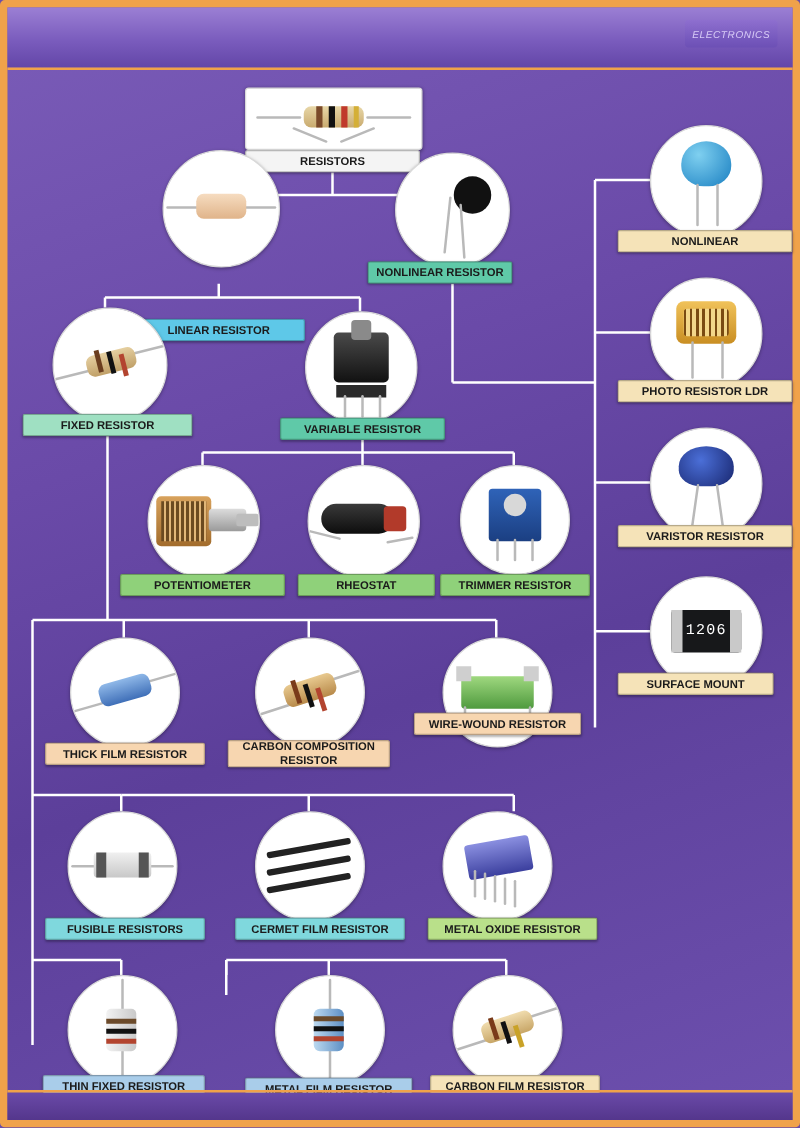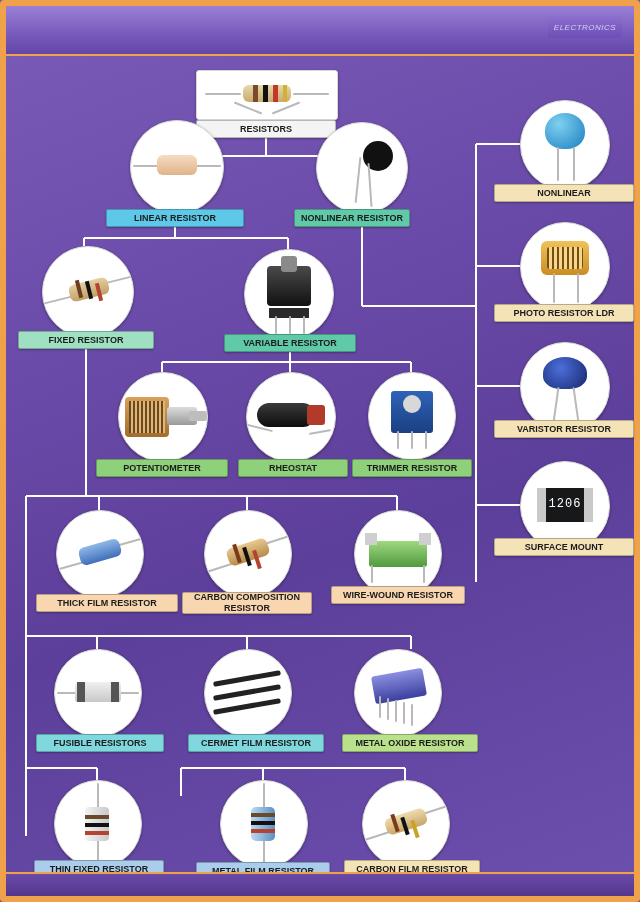--- a/index.html
+++ b/index.html
@@ -70,21 +70,21 @@
     font-weight:bold;
     text-align:center;
     line-height:11px;
     padding:3px 2px;
     box-shadow:0 1px 2px rgba(0,0,0,.3);
     font-family:"Liberation Sans", sans-serif;
     display:flex;align-items:center;justify-content:center;
   }
   
   .lbl-white{background:#f4f4f4;}
-  .lbl-cyan{background:#5ec8e8;}
+  .lbl-cyan{background:#5ec8e8;margin-top:46px;}
   .lbl-green{background:#5fc9a8;}
   .lbl-lgreen{background:#8fd17a;}
   .lbl-cream{background:#f5e3b8;}
   .lbl-peach{background:#f7d6b0;}
   .lbl-mint{background:#9fe0c2;}
   .lbl-sky{background:#a9cdea;}
   .lbl-aqua{background:#7fd8dd;}
   .lbl-lime{background:#b9e08a;}
   
   .art{position:absolute;left:0;top:0;right:0;bottom:0;}
@@ -253,21 +253,21 @@
 
   <div class="node">
     <div class="photo circle" style="left:514px;top:455px;width:88px;height:88px;">
       <div class="art">
         <div style="position:absolute;left:16px;top:26px;width:56px;height:34px;background:#17181a;border-radius:3px;"></div>
         <div style="position:absolute;left:16px;top:26px;width:9px;height:34px;background:#c9c9c9;"></div>
         <div style="position:absolute;right:16px;top:26px;width:9px;height:34px;background:#c9c9c9;"></div>
         <div style="position:absolute;left:26px;top:35px;width:36px;height:16px;color:#fff;font-size:12px;font-family:'Liberation Mono',monospace;text-align:center;letter-spacing:1px;">1206</div>
       </div>
     </div>
-    <div class="label lbl-cream" style="left:488px;top:532px;width:140px;height:18px;">SURFACE MOUNT</div>
+    <div class="label lbl-cream" style="left:488px;top:532px;width:125px;height:18px;">SURFACE MOUNT</div>
   </div>
 
   <div class="node">
     <div class="photo circle" style="left:112px;top:366px;width:88px;height:88px;">
       <div class="art">
         <div style="position:absolute;left:6px;top:24px;width:44px;height:40px;background:linear-gradient(180deg,#d8a25c,#a26c2c);border-radius:4px;"></div>
         <div style="position:absolute;left:10px;top:28px;width:36px;height:32px;background:repeating-linear-gradient(90deg,#6b4a20 0 2px,#e0b678 2px 4px);"></div>
         <div style="position:absolute;left:48px;top:34px;width:30px;height:18px;background:linear-gradient(180deg,#dcdcdc,#9a9a9a);border-radius:3px;"></div>
         <div style="position:absolute;left:70px;top:38px;width:18px;height:10px;background:#bdbdbd;border-radius:2px;"></div>
       </div>
@@ -301,21 +301,21 @@
   </div>
 
   <div class="node">
     <div class="photo circle" style="left:50px;top:504px;width:86px;height:86px;">
       <div class="art">
         <div class="lead" style="left:0px;top:54px;width:26px;transform:rotate(-16deg);"></div>
         <div class="lead" style="right:0px;top:30px;width:26px;transform:rotate(-16deg);"></div>
         <div class="body-res" style="left:22px;top:32px;width:42px;height:18px;background:linear-gradient(180deg,#8fb8e8,#3f6fb8);transform:rotate(-16deg);"></div>
       </div>
     </div>
-    <div class="label lbl-peach" style="left:30px;top:588px;width:142px;height:18px;">THICK FILM RESISTOR</div>
+    <div class="label lbl-peach" style="left:30px;top:588px;width:128px;height:18px;">THICK FILM RESISTOR</div>
   </div>
 
   <div class="node">
     <div class="photo circle" style="left:198px;top:504px;width:86px;height:86px;">
       <div class="art">
         <div class="lead" style="left:0px;top:56px;width:28px;transform:rotate(-18deg);"></div>
         <div class="lead" style="right:0px;top:28px;width:28px;transform:rotate(-18deg);"></div>
         <div class="body-res" style="left:22px;top:32px;width:42px;height:18px;background:linear-gradient(180deg,#e8c98f,#b88a4a);transform:rotate(-18deg);"></div>
         <div class="band" style="left:30px;width:4px;background:#7a3b1a;top:33px;height:19px;transform:rotate(-18deg);"></div>
         <div class="band" style="left:40px;width:4px;background:#111;top:36px;height:19px;transform:rotate(-18deg);"></div>
@@ -328,21 +328,21 @@
   <div class="node">
     <div class="photo circle" style="left:348px;top:504px;width:86px;height:86px;">
       <div class="art">
         <div style="position:absolute;left:14px;top:30px;width:58px;height:26px;background:linear-gradient(180deg,#9fd87f,#4f9a3e);border-radius:3px;"></div>
         <div style="position:absolute;left:10px;top:22px;width:12px;height:12px;background:#cfcfcf;"></div>
         <div style="position:absolute;right:10px;top:22px;width:12px;height:12px;background:#cfcfcf;"></div>
         <div class="leadv" style="left:16px;top:54px;height:18px;"></div>
         <div class="leadv" style="right:16px;top:54px;height:18px;"></div>
       </div>
     </div>
-    <div class="label lbl-peach" style="left:325px;top:580px;width:134px;height:18px;">WIRE-WOUND RESISTOR</div>
+    <div class="label lbl-peach" style="left:325px;top:564px;width:134px;height:18px;">WIRE-WOUND RESISTOR</div>
   </div>
 
   <div class="node">
     <div class="photo circle" style="left:48px;top:643px;width:86px;height:86px;">
       <div class="art">
         <div class="lead" style="left:2px;top:42px;width:20px;"></div>
         <div class="lead" style="right:2px;top:42px;width:20px;"></div>
         <div style="position:absolute;left:20px;top:32px;width:46px;height:20px;background:linear-gradient(180deg,#f0f0f0,#c8c8c8);border-radius:3px;"></div>
         <div style="position:absolute;left:22px;top:32px;width:8px;height:20px;background:#555;"></div>
         <div style="position:absolute;right:22px;top:32px;width:8px;height:20px;background:#555;"></div>

